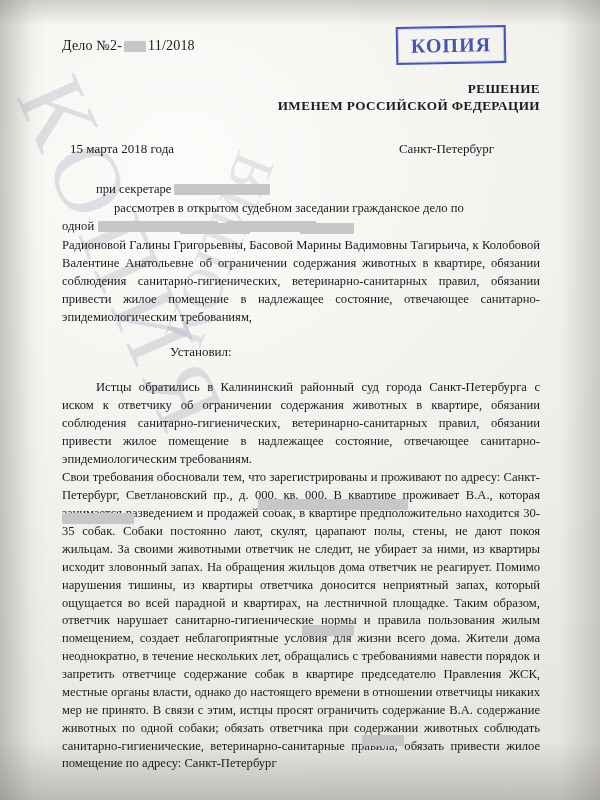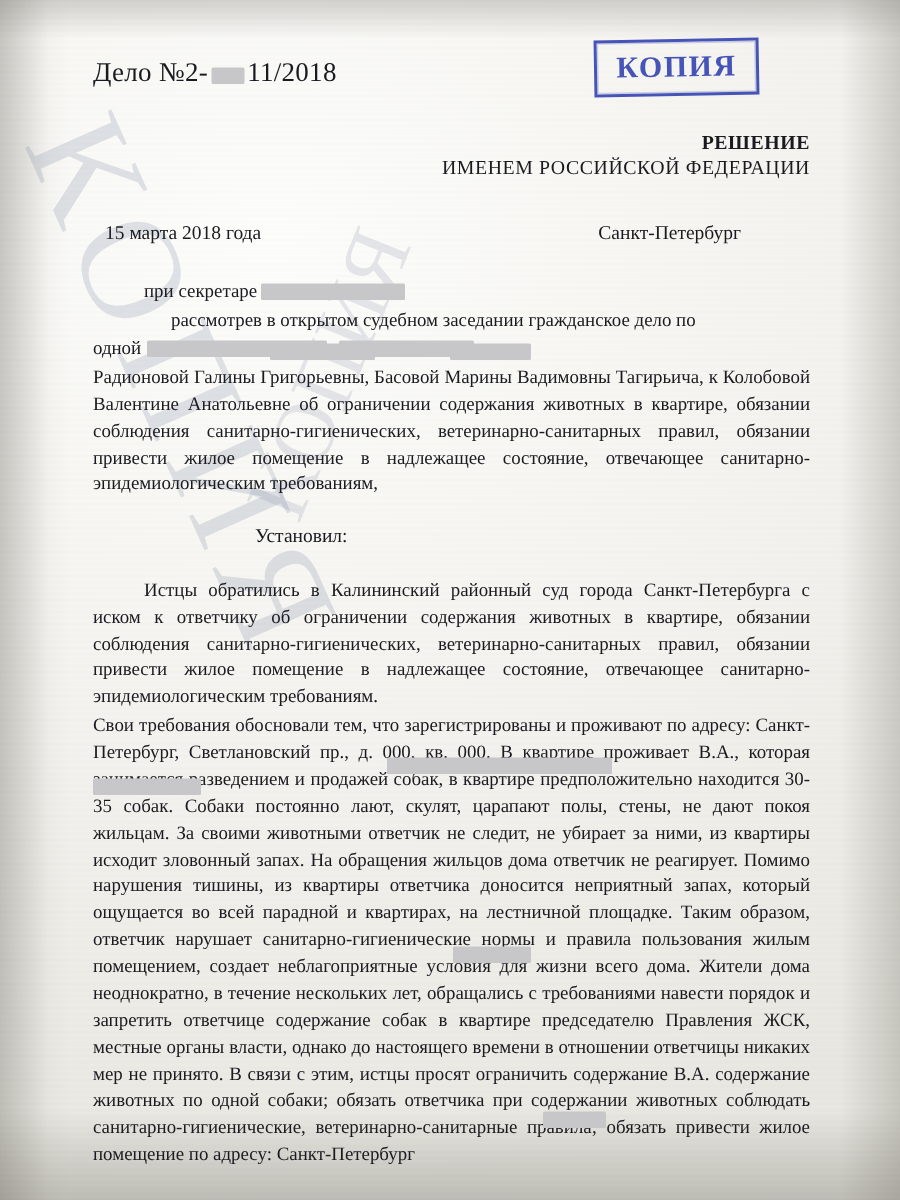--- a/index.html
+++ b/index.html
@@ -62,36 +62,36 @@
     position: absolute;
     left: 62px;
     top: 28px;
     width: 478px;
     color: #1a1a20;
     font-size: 12.6px;
     line-height: 1.42;
   }
 
   .case-line {
-    font-size: 18px;
+    font-size: 14px;
     letter-spacing: 0.2px;
     margin: 8px 0 0 0;
     position: relative;
     display: inline-block;
   }
 
   .title-block {
     text-align: right;
     margin-top: 24px;
     font-size: 13.2px;
     letter-spacing: 0.4px;
     line-height: 1.3;
   }
   .title-block .t1 { font-weight: 700; }
-  .title-block .t2 { font-weight: 400; }
+  .title-block .t2 { font-weight: 700; }
 
   .meta-row {
     display: flex;
     justify-content: space-between;
     margin-top: 26px;
     font-size: 13px;
   }
   .meta-row .date { margin-left: 8px; }
   .meta-row .city { margin-right: 46px; }
 

